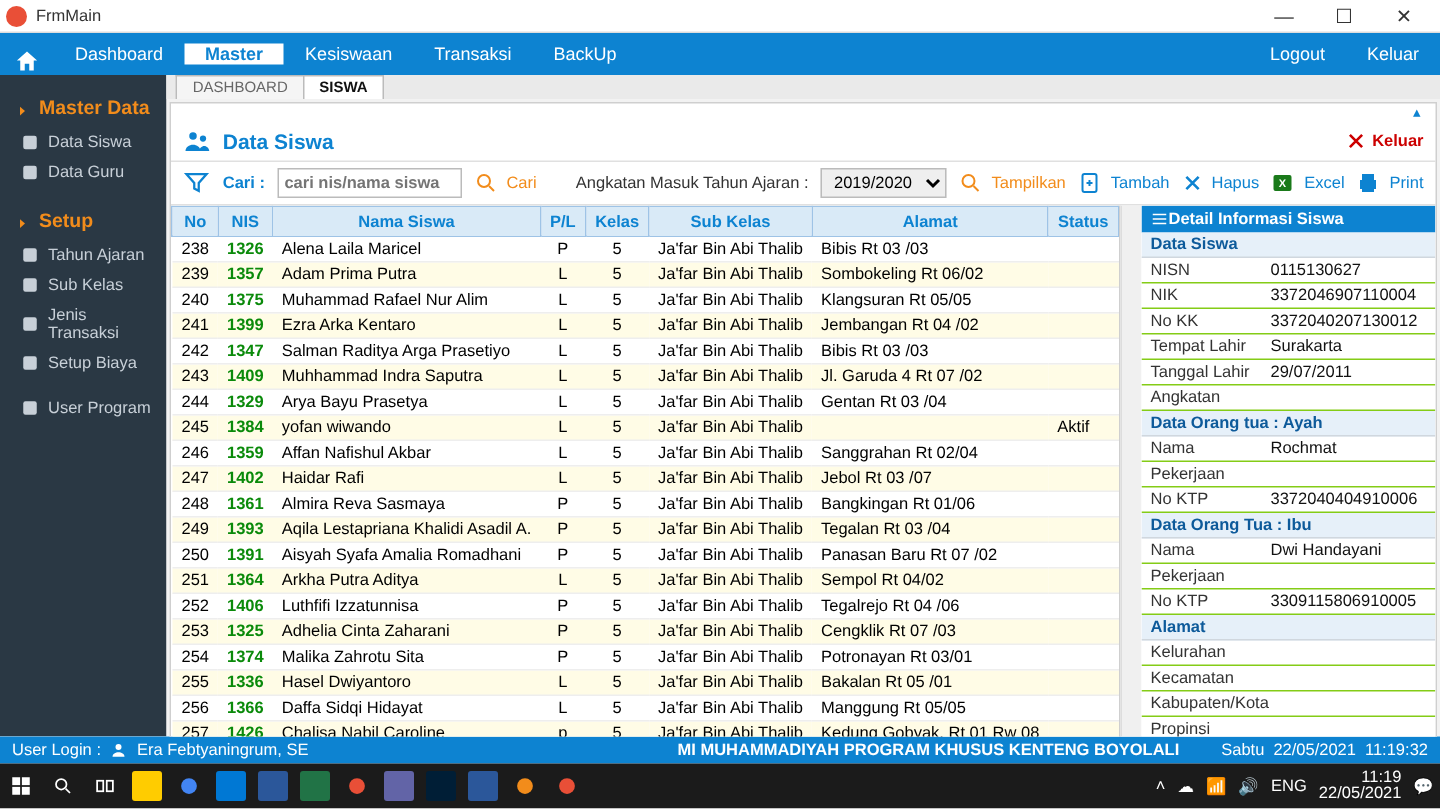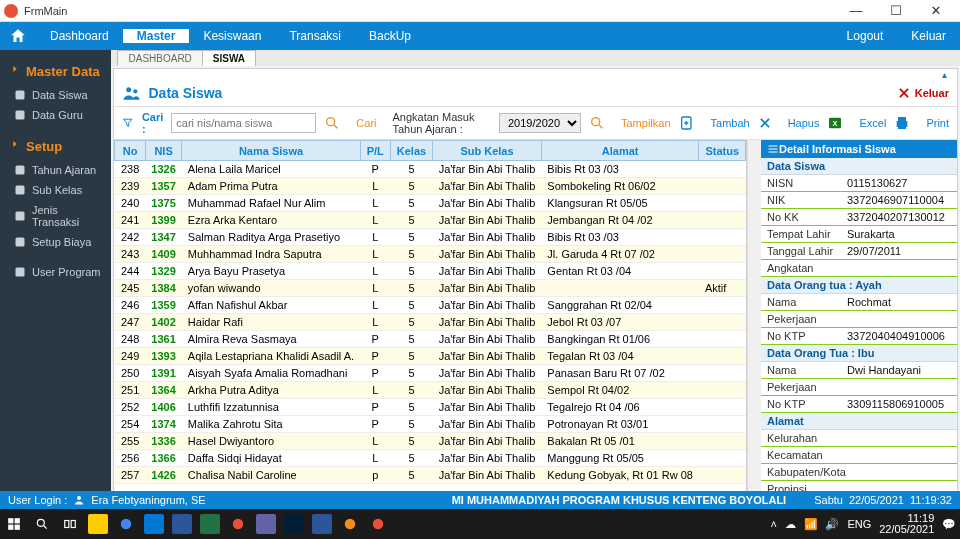--- a/index.html
+++ b/index.html
@@ -1,43 +1,43 @@
 <!DOCTYPE html>
 <html><head>
 <meta charset="utf-8">
 <style>
 *{margin:0;padding:0;box-sizing:border-box;font-family:"Segoe UI",Tahoma,sans-serif;font-size:11px}
 body{width:960px;height:539px;overflow:hidden;background:#fff;display:flex;flex-direction:column}
 .titlebar{height:22px;display:flex;align-items:center;padding:0 4px;background:#fff;border-bottom:1px solid #ddd}
 .titlebar .icon{width:14px;height:14px;background:#e94f37;border-radius:50%;margin-right:6px}
 .titlebar .t{flex:1;font-size:11px;color:#333}
 .titlebar .wbtn{width:40px;text-align:center;font-size:13px;color:#333;cursor:default}
-.mainmenu{height:28px;background:#0d83d1;display:flex;align-items:center;color:#fff}
+.mainmenu{height:28px;background:#0d83d1;display:flex;align-items:flex-end;color:#fff}
 .mainmenu .home{width:36px;text-align:center}
 .mainmenu .home svg{vertical-align:middle}
 .mainmenu .mitem{padding:0 14px;height:28px;line-height:28px;cursor:default;font-size:12px}
 .mainmenu .mitem.active{background:#fff;color:#0d83d1;font-weight:600}
 .mainmenu .sp{flex:1}
 .body{flex:1;display:flex;overflow:hidden}
 .sidebar{width:136px;background:#2a3844;color:#c8d0d8;padding:10px 10px}
-.sidebar .grp{color:#f28c1b;font-size:13px;font-weight:600;margin:4px 0 6px;display:flex;align-items:flex-start;gap:6px}
+.sidebar .grp{color:#f28c1b;font-size:13px;font-weight:600;margin:4px 0 6px;display:flex;align-items:flex-end;gap:6px}
 .sidebar .item{padding:4px 0 4px 4px;display:flex;align-items:center;gap:6px;font-size:11px;cursor:default}
 .sidebar svg{flex:none}
 .content{flex:1;display:flex;flex-direction:column;background:#f2f2f2}
 .tabs{height:20px;display:flex;align-items:flex-end;padding-left:6px;background:#eaeaea}
 .tab{padding:2px 10px;font-size:10px;border:1px solid #bbb;background:#f5f5f5;border-bottom:none;margin-right:-1px;color:#666}
 .tab.active{background:#fff;color:#111;font-weight:600}
 .panel{flex:1;background:#fff;display:flex;flex-direction:column;position:relative;border:1px solid #cfcfcf;margin:2px}
 .panelhead{display:flex;align-items:center;height:26px;padding:0 8px}
 .panelhead .tt{color:#0d83d1;font-size:14px;font-weight:700;margin-left:6px;flex:1}
 .panelhead .exit{color:#c00;font-size:11px;font-weight:600;display:flex;align-items:center;gap:4px}
 .toolbar{display:flex;align-items:center;gap:8px;padding:4px 8px;border-top:1px solid #e0e0e0;border-bottom:1px solid #e0e0e0}
 .toolbar .lbl{color:#0d83d1;font-weight:600}
 .toolbar input,.toolbar select{border:1px solid #bbb;padding:2px 4px;height:20px;font-size:11px}
-.toolbar .iconbtn{display:flex;align-items:center;gap:16px;color:#f28c1b;cursor:default}
+.toolbar .iconbtn{display:flex;align-items:center;gap:6px;color:#f28c1b;cursor:default}
 .toolbar .iconbtn.blue{color:#0d83d1}
 .toolbar .iconbtn.green{color:#1a7a1a}
 .toolbar .sp{flex:1}
 .grid-area{flex:1;display:flex;overflow:hidden}
 .tablewrap{flex:1;overflow:auto;border-right:1px solid #cfcfcf}
 table{border-collapse:collapse;width:100%}
 th{background:#d9eaf7;color:#0d83d1;font-weight:600;border:1px solid #9ec3e6;padding:3px 6px;text-align:center;height:20px;position:sticky;top:0}
 td{border-bottom:1px solid #eee;padding:2px 6px;height:15px;white-space:nowrap}
 tr.odd{background:#fffce6}
 td.nis{color:#0a8a0a;font-weight:600}
@@ -135,21 +135,21 @@
             </svg>
           <span>Keluar</span>
         </div>
       </div>
 
       <div class="toolbar">
         <svg width="18" height="18" viewBox="0 0 24 24" fill="none" stroke="#0d83d1" stroke-width="2">
             <path d="M3 4h18l-7 8v7l-4-2v-5z"></path>
           </svg>
         <span class="lbl">Cari :</span>
-        <input style="width: 145px;" placeholder="cari nis/nama siswa">
+        <input style="width: 123px; font-weight: bold;" placeholder="cari nis/nama siswa">
         <div class="iconbtn">
           <svg width="16" height="16" viewBox="0 0 24 24" fill="none" stroke="#f28c1b" stroke-width="2">
               <circle cx="10" cy="10" r="6"></circle>
               <path d="M20 20l-5-5"></path>
             </svg>
           <span>Cari</span>
         </div>
         <div class="sp"></div>
         <span style="color:#333">Angkatan Masuk Tahun Ajaran :</span>
         <select style="width:84px"><option>2019/2020</option></select>
@@ -345,20 +345,30 @@
                   <td></td>
                 </tr>
                 <tr>
                   <td class="c">252</td>
                   <td class="nis c">1406</td>
                   <td>Luthfifi Izzatunnisa</td>
                   <td class="c">P</td>
                   <td class="c">5</td>
                   <td>Ja'far Bin Abi Thalib</td>
                   <td>Tegalrejo Rt 04 /06</td>
+                  <td></td>
+                </tr>
+                <tr class="odd">
+                  <td class="c">253</td>
+                  <td class="nis c">1325</td>
+                  <td>Adhelia Cinta Zaharani</td>
+                  <td class="c">P</td>
+                  <td class="c">5</td>
+                  <td>Ja'far Bin Abi Thalib</td>
+                  <td>Cengklik Rt 07 /03</td>
                   <td></td>
                 </tr>
                 <tr>
                   <td class="c">254</td>
                   <td class="nis c">1374</td>
                   <td>Malika Zahrotu Sita</td>
                   <td class="c">P</td>
                   <td class="c">5</td>
                   <td>Ja'far Bin Abi Thalib</td>
                   <td>Potronayan Rt 03/01</td>

